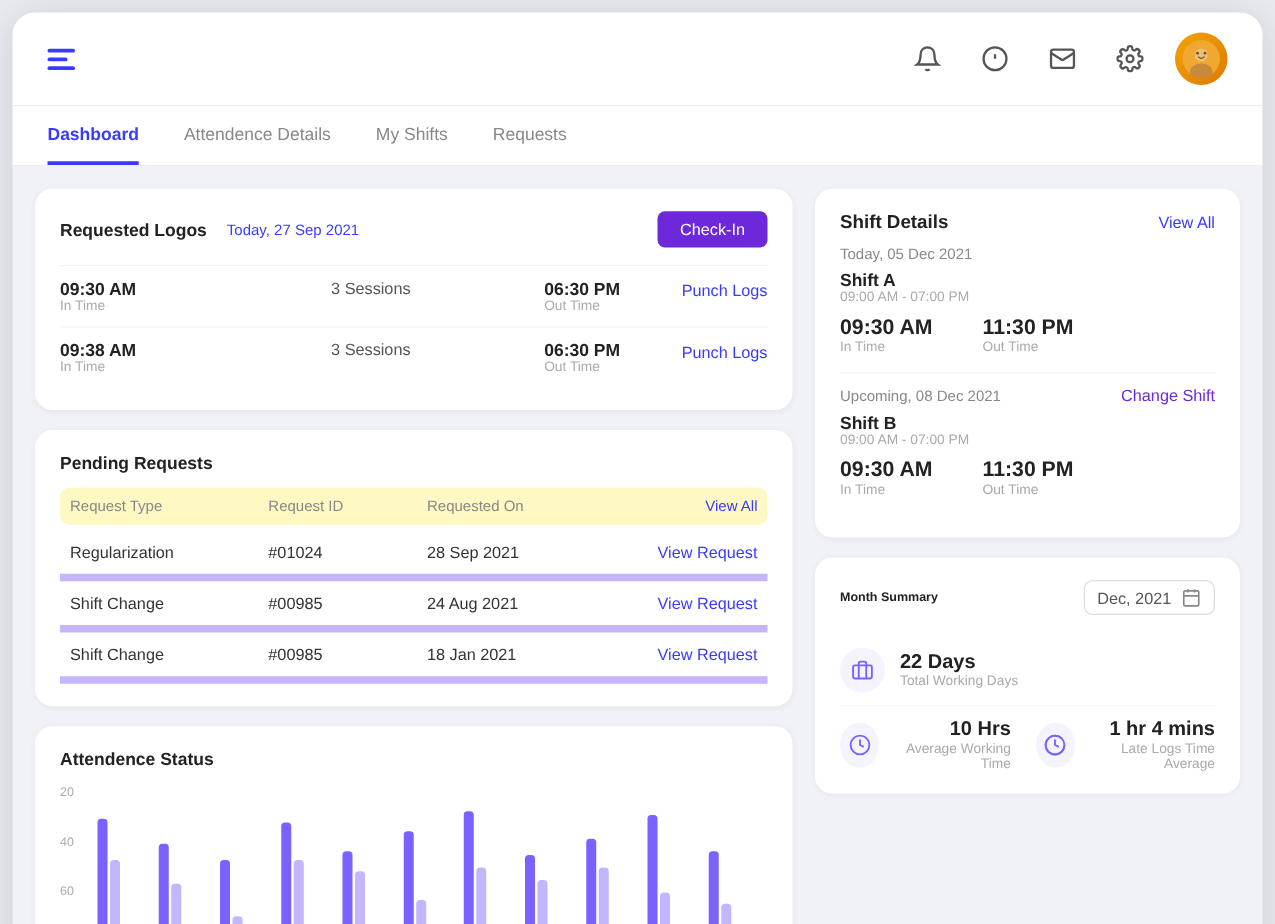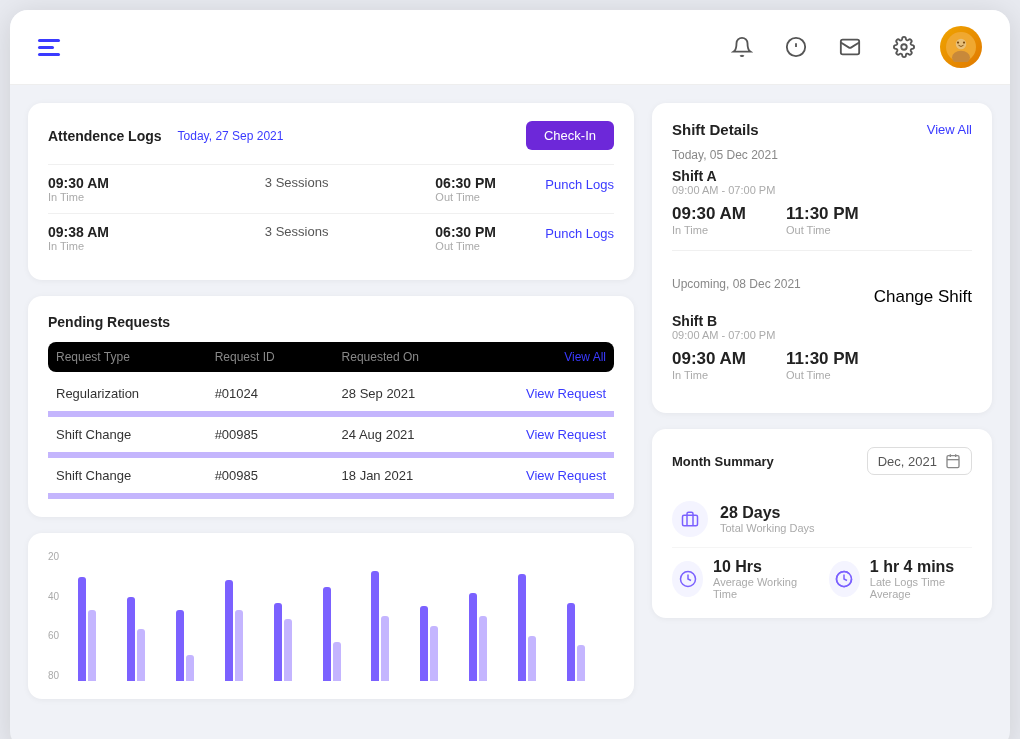--- a/index.html
+++ b/index.html
@@ -185,21 +185,21 @@
     .pending-title {
       font-size: 14px;
       font-weight: 700;
       color: #222;
       margin-bottom: 12px;
     }
     .table-header {
       display: grid;
       grid-template-columns: 1.5fr 1.2fr 1.5fr 1fr;
       padding: 8px 8px;
-      background: #000000;
+      background: #fef9c3;
       border-radius: 8px;
       margin-bottom: 4px;
     }
     .table-header-cell {
       font-size: 12px;
       color: #888;
       font-weight: 500;
     }
     .table-header-cell.right {
       text-align: right;
@@ -317,37 +317,36 @@
       display: flex;
       align-items: center;
       justify-content: space-between;
       margin-bottom: 6px;
     }
     .shift-upcoming-date {
       font-size: 12px;
       color: #888;
     }
     .change-shift-btn {
-      font-size: 17px;
-      color: #000000;
+      font-size: 13px;
+      color: #6d28d9;
       cursor: pointer;
       background: none;
       border: none;
       font-weight: 500;
-      margin-top: 26px;
     }
     
     .month-summary-header {
       display: flex;
       align-items: center;
       justify-content: space-between;
       margin-bottom: 16px;
     }
     .month-summary-title {
-      font-size: 13px;
+      font-size: 10px;
       font-weight: 700;
       color: #222;
     }
     .month-picker {
       display: flex;
       align-items: center;
       border: 1px solid #ddd;
       border-radius: 7px;
       padding: 5px 10px;
       gap: 8px;
@@ -384,20 +383,21 @@
     }
     .summary-bottom-row {
       display: flex;
       gap: 20px;
       padding-top: 10px;
     }
     .summary-bottom-item {
       display: flex;
       align-items: center;
       gap: 10px;
+      text-align: right;
     }
   </style>
 </head>
 <body>
 
 <div class="app-container">
 
   <div class="header">
     <div class="header-left">
       <div class="hamburger-line"></div>
@@ -436,29 +436,35 @@
           <ellipse cx="20" cy="16" rx="7" ry="7" fill="#e8c07a"></ellipse>
           <ellipse cx="20" cy="34" rx="12" ry="9" fill="#c8893a"></ellipse>
           <circle cx="16" cy="14" r="1.5" fill="#7a4a10"></circle>
           <circle cx="24" cy="14" r="1.5" fill="#7a4a10"></circle>
           <path d="M17 18 Q20 21 23 18" stroke="#7a4a10" stroke-width="1.2" fill="none" stroke-linecap="round"></path>
         </svg>
       </div>
     </div>
   </div>
 
+  <div class="nav-tabs">
+    <div class="nav-tab active">Dashboard</div>
+    <div class="nav-tab">Attendence Details</div>
+    <div class="nav-tab">My Shifts</div>
+    <div class="nav-tab">Requests</div>
+  </div>
 
   <div class="main-content">
 
     <div class="left-col">
 
       <div class="card">
         <div class="attendance-header">
           <div style="display:flex; align-items:center; gap: 16px;">
-            <span class="attendance-title">Attendence Logs</span>
+            <span class="attendance-title">Requested Logos</span>
             <span class="attendance-date">Today, 27 Sep 2021</span>
           </div>
           <button class="check-in-btn">Check-In</button>
         </div>
 
         <div class="attendance-row">
           <div class="time-block">
             <div class="time-value">09:30 AM</div>
             <div class="time-label">In Time</div>
           </div>
@@ -510,20 +516,21 @@
         </div>
         <div class="table-row">
           <span class="table-cell">Shift Change</span>
           <span class="table-cell">#00985</span>
           <span class="table-cell">18 Jan 2021</span>
           <span class="table-cell link">View Request</span>
         </div>
       </div>
 
       <div class="card">
+        <div class="chart-title">Attendence Status</div>
         <div style="position:relative;">
           <div class="chart-area" id="chart-bars">
             <div class="chart-y-labels">
               <span class="chart-y-label">80</span>
               <span class="chart-y-label">60</span>
               <span class="chart-y-label">40</span>
               <span class="chart-y-label">20</span>
             </div>
           <div class="bar-group">
                 <div class="bar purple" style="height: 104px;"></div>
@@ -632,21 +639,21 @@
         </div>
 
         <div class="summary-stat-row">
           <div class="summary-icon">
             <svg width="18" height="18" viewBox="0 0 24 24" fill="none" stroke="#7B61FF" stroke-width="2">
               <rect x="2" y="7" width="20" height="14" rx="2" ry="2"></rect>
               <path d="M16 21V5a2 2 0 0 0-2-2h-4a2 2 0 0 0-2 2v16"></path>
             </svg>
           </div>
           <div>
-            <div class="summary-value">28 Days</div>
+            <div class="summary-value">22 Days</div>
             <div class="summary-label">Total Working Days</div>
           </div>
         </div>
 
         <div class="summary-bottom-row">
           <div class="summary-bottom-item">
             <div class="summary-icon">
               <svg width="18" height="18" viewBox="0 0 24 24" fill="none" stroke="#7B61FF" stroke-width="2">
                 <circle cx="12" cy="12" r="10"></circle>
                 <polyline points="12 6 12 12 16 14"></polyline>

